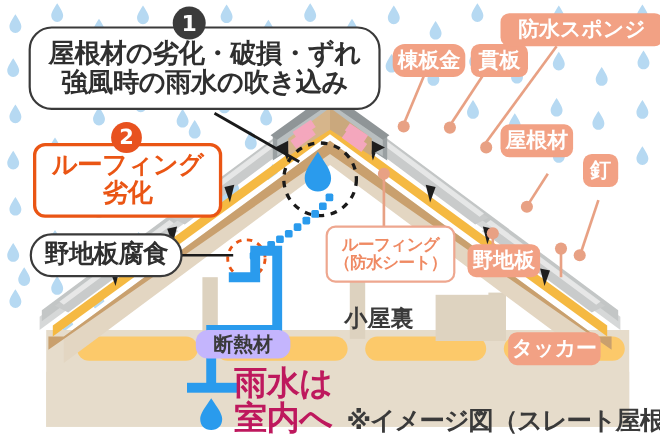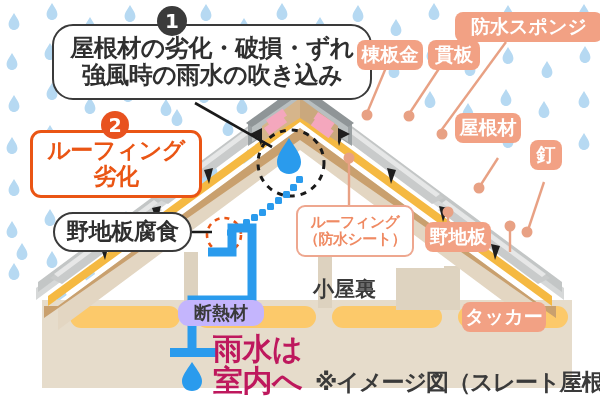--- a/index.html
+++ b/index.html
@@ -30,21 +30,20 @@
     justify-content: center;
     text-align: center;
     font-weight: bold;
     line-height: 1.12;
     white-space: nowrap;
   }
   .cal-dark {
     border: 2.5px solid #3a3a3a;
     border-radius: 21px;
     color: #2f2f2f;
-    margin-left: 26px;
   }
   .cal-orange {
     border: 3px solid #ea5514;
     border-radius: 11px;
     color: #ea5514;
   }
   .cal-peachline {
     border: 2px solid #eea78f;
     border-radius: 9px;
     color: #ef8a63;
@@ -379,21 +378,21 @@
 
   <div class="callout cal-dark" style="left:27px; top:212px; width:139px; height:40px; font-size:23px; letter-spacing:-0.5px;">
     <span>野地板腐食</span>
   </div>
 
   <div class="callout cal-peachline" style="left:296px; top:205px; width:118px; height:52px; font-size:15px; letter-spacing:-0.5px;">
     <span>ルーフィング</span>
     <span>（防水シート）</span>
   </div>
 
-  <div class="pill" style="left:357px; top:40px; width:66px; height:30px; font-size:19px;">
+  <div class="pill" style="left:357px; top:40px; width:66px; height:30px; font-size:19px;border-radius:11px;">
     <span>棟板金</span>
   </div>
 
   <div class="pill" style="left:428px; top:40px; width:52px; height:30px; font-size:19px;">
     <span>貫板</span>
   </div>
 
   <div class="pill" style="left:455px; top:12px; width:148px; height:30px; font-size:19px;">
     <span>防水スポンジ</span>
   </div>

